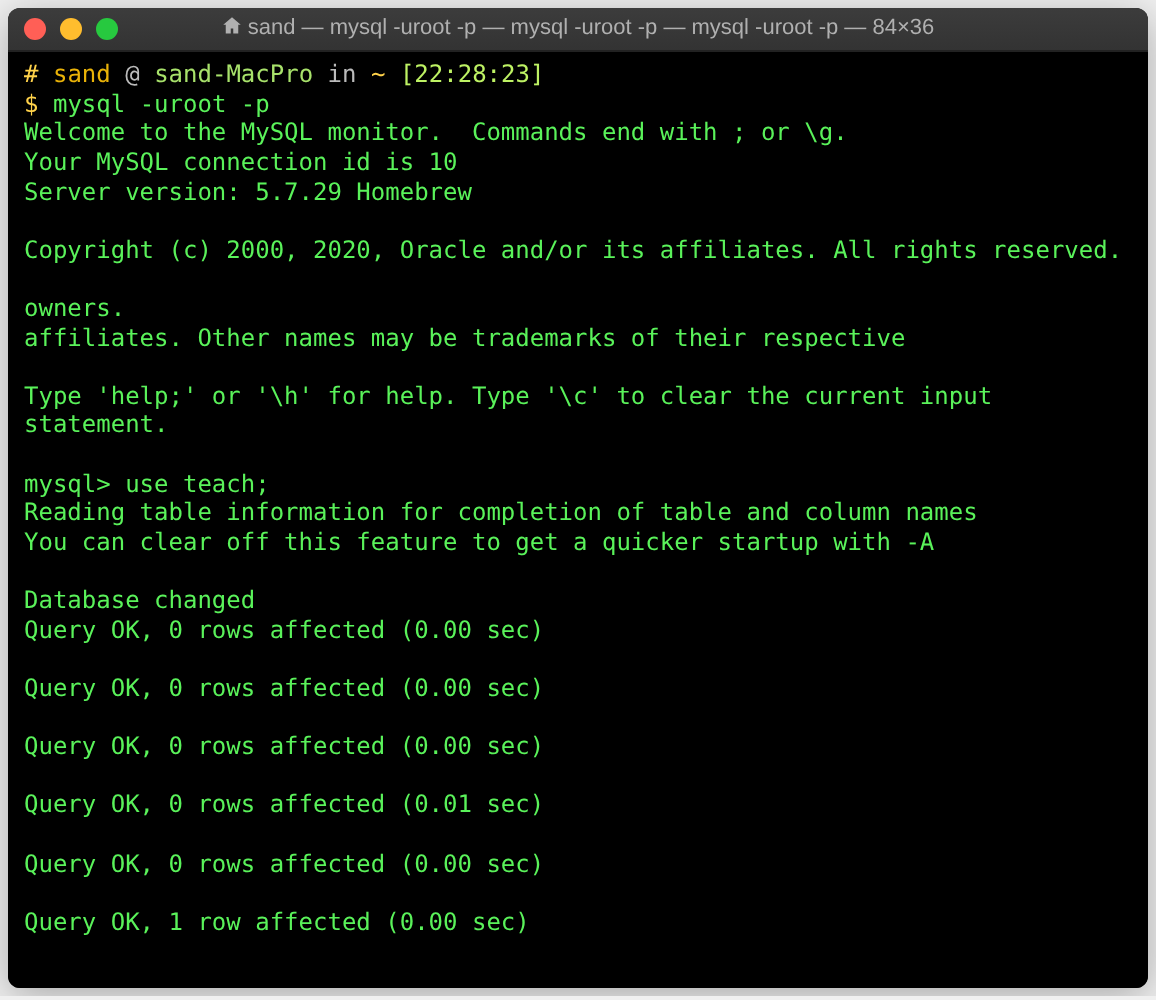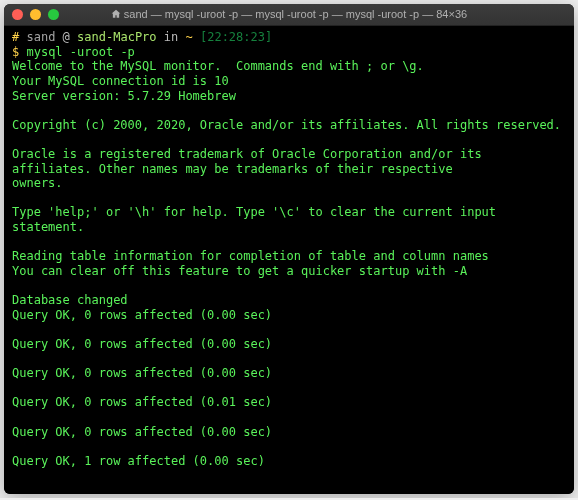--- a/index.html
+++ b/index.html
@@ -65,26 +65,26 @@
       line-height: 1.22;
       color: #5af25a;
       background: #000;
       min-height: 468px;
     }
     .line {
       white-space: pre-wrap;
       word-break: break-word;
     }
     .ps-hash { color: #ffd24a; }
-    .ps-user { color: #a3a3a3; }
+    .ps-user { color: #eab308; }
     .ps-at { color: #bbb; }
     .ps-host { color: #a8e26b; }
     .ps-in { color: #bbb; }
     .ps-path { color: #ffd24a; }
-    .ps-time { color: #15803d; }
+    .ps-time { color: #bef264; }
     .cmd-dollar { color: #ffd24a; }
     .cmd-text { color: #5af25a; text-align: center; }
     .output { color: #5af25a; }
     .blank { height: 14.6px; }
   </style>
 </head>
 <body>
 
 <div class="window">
   <div class="titlebar">
@@ -104,26 +104,26 @@
   <div class="terminal">
     <div class="line"><span class="ps-hash">#</span> <span class="ps-user">sand</span> <span class="ps-at">@</span> <span class="ps-host">sand-MacPro</span> <span class="ps-in">in</span> <span class="ps-path">~</span> <span class="ps-time">[22:28:23]</span></div>
     <div class="line"><span class="cmd-dollar">$</span> <span class="cmd-text">mysql -uroot -p</span></div>
     <div id="output-container">
         <div class="line output">Welcome to the MySQL monitor.  Commands end with ; or \g.</div>
         <div class="line output">Your MySQL connection id is 10</div>
         <div class="line output">Server version: 5.7.29 Homebrew</div>
         <div class="blank"></div>
         <div class="line output">Copyright (c) 2000, 2020, Oracle and/or its affiliates. All rights reserved.</div>
         <div class="blank"></div>
-        <div class="line output">Oracle is a registered trademark of Oracle Corporation and/or its</div>
+        <div class="line output">owners.</div>
         <div class="line output">affiliates. Other names may be trademarks of their respective</div>
-        <div class="line output">owners.</div>
         <div class="blank"></div>
         <div class="line output">Type 'help;' or '\h' for help. Type '\c' to clear the current input statement.</div>
         <div class="blank"></div>
+        <div class="line output">mysql&gt; use teach;</div>
         <div class="line output">Reading table information for completion of table and column names</div>
         <div class="line output">You can clear off this feature to get a quicker startup with -A</div>
         <div class="blank"></div>
         <div class="line output">Database changed</div>
         <div class="line output">Query OK, 0 rows affected (0.00 sec)</div>
         <div class="blank"></div>
         <div class="line output">Query OK, 0 rows affected (0.00 sec)</div>
         <div class="blank"></div>
         <div class="line output">Query OK, 0 rows affected (0.00 sec)</div>
         <div class="blank"></div>

